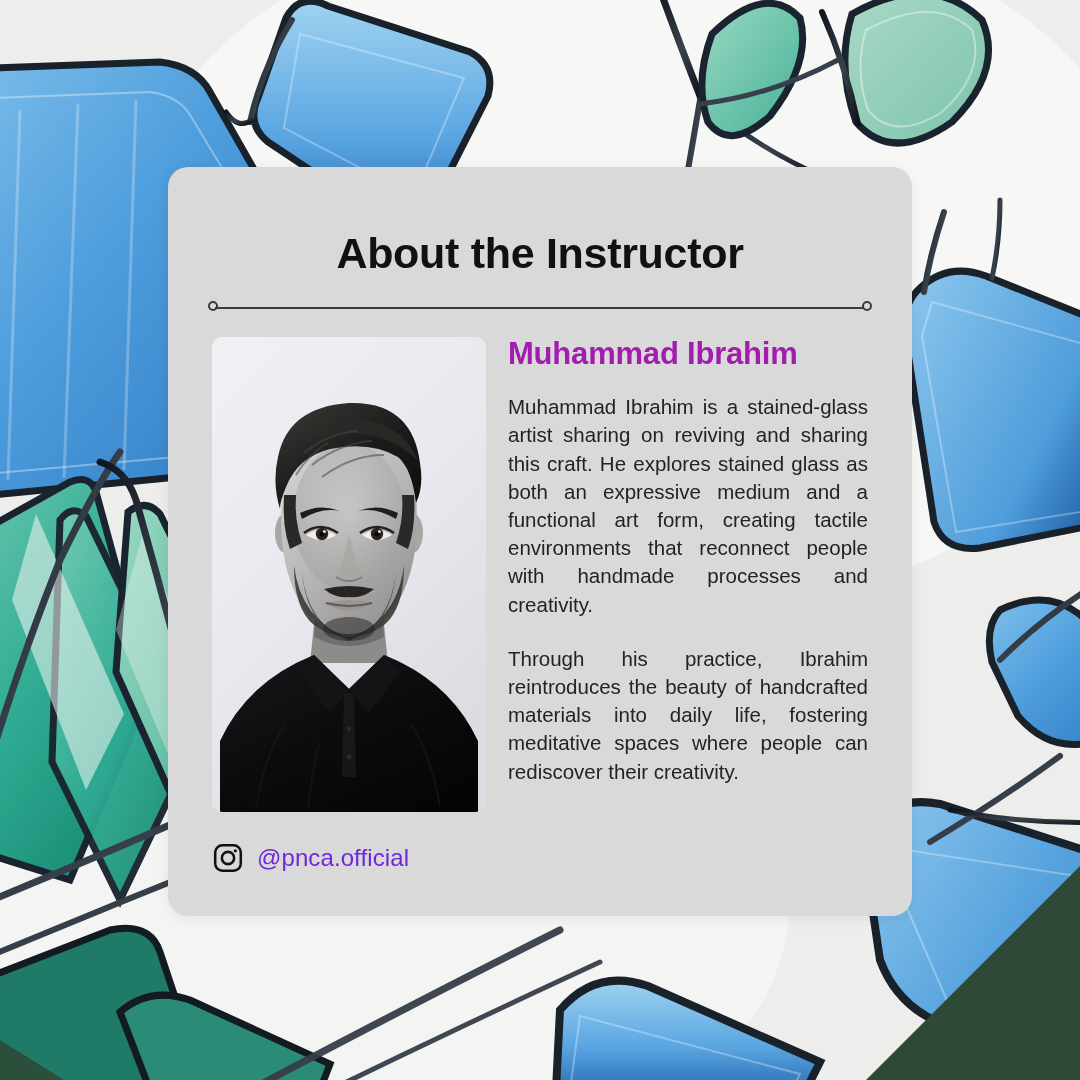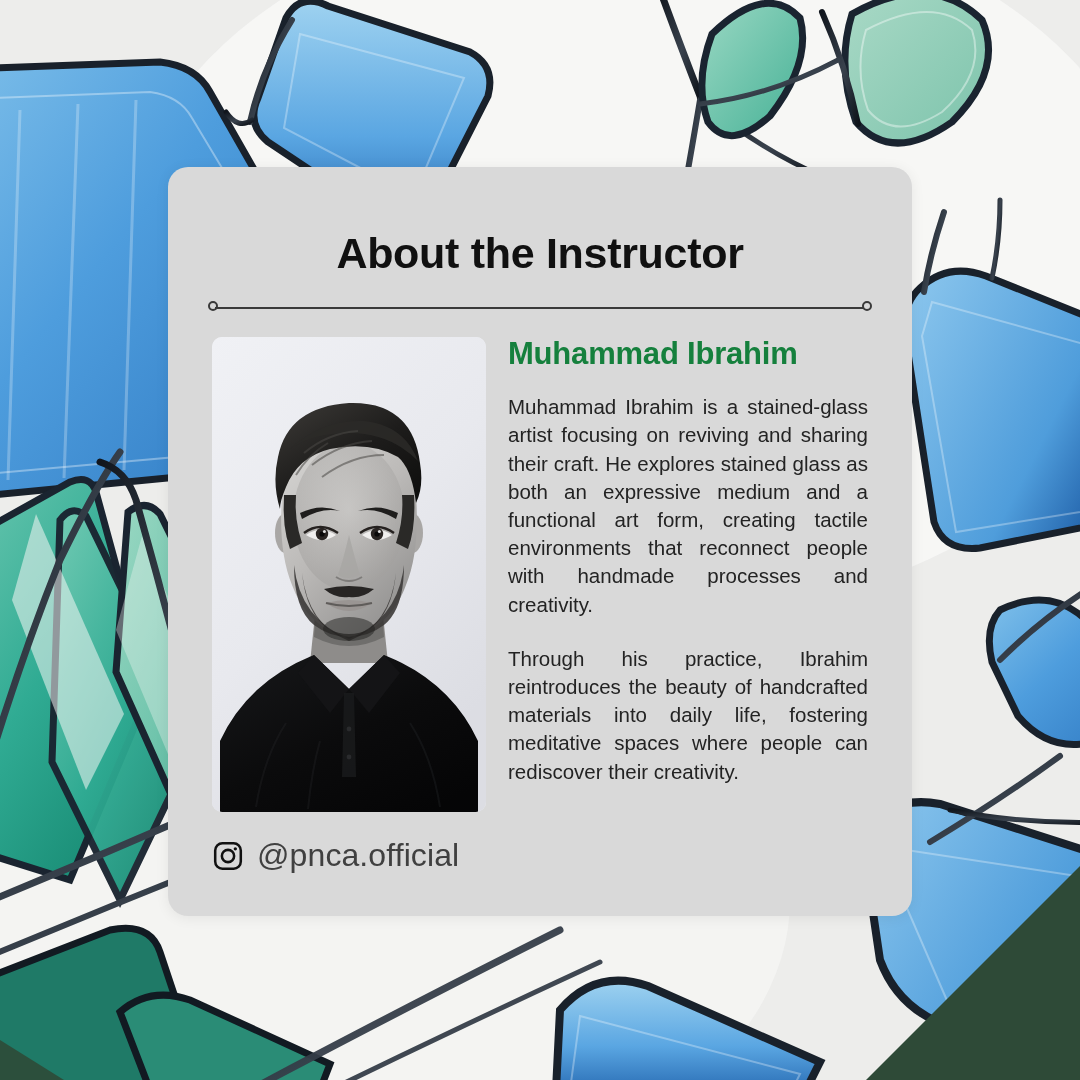--- a/index.html
+++ b/index.html
@@ -107,21 +107,21 @@
   .text-col {
     position: absolute;
     left: 296px;
     top: 0;
     right: 0;
   }
 
   .person-name {
     font-size: 31px;
     font-weight: 700;
-    color: #15803d;
+    color: #a21caf;
     letter-spacing: -0.2px;
     margin: 0 0 22px 0;
     line-height: 1.1;
   }
 
   .bio-p {
     font-size: 20.5px;
     line-height: 28.2px;
     color: #232323;
     text-align: justify;
@@ -136,22 +136,22 @@
   .handle-row {
     position: absolute;
     left: 44px;
     bottom: 42px;
     display: flex;
     align-items: center;
     gap: 13px;
   }
   .ig-icon { width: 32px; height: 32px; display: block; }
   .handle-text {
-    font-size: 32px;
-    color: #404040;
+    font-size: 24px;
+    color: #6d28d9;
     letter-spacing: 0.1px;
   }
 </style>
 </head>
 <body>
 
 <div id="stage">
 
   <div class="bg-base"></div>
 
@@ -428,21 +428,21 @@
 
           <path d="M 114 266 Q 137 260 160 266 Q 137 282 114 266 Z" fill="#9a9593"></path>
           <path d="M 114 266 Q 137 272 160 266" stroke="#5f5c5a" stroke-width="2" fill="none"></path>
 
           <ellipse cx="137" cy="292" rx="26" ry="12" fill="#201f1e" opacity="0.5"></ellipse>
         </svg>
       </div>
 
       <div class="text-col">
         <h2 class="person-name">Muhammad Ibrahim</h2>
-        <p class="bio-p">Muhammad Ibrahim is a stained-glass artist focusing on reviving and sharing their craft. He explores stained glass as both an expressive medium and a functional art form, creating tactile environments that reconnect people with handmade processes and creativity.</p>
+        <p class="bio-p">Muhammad Ibrahim is a stained-glass artist sharing on reviving and sharing this craft. He explores stained glass as both an expressive medium and a functional art form, creating tactile environments that reconnect people with handmade processes and creativity.</p>
         <p class="bio-p">Through his practice, Ibrahim reintroduces the beauty of handcrafted materials into daily life, fostering meditative spaces where people can rediscover their creativity.</p>
       </div>
     </div>
 
     <div class="handle-row">
       <svg class="ig-icon" viewBox="0 0 24 24">
         <rect x="2.4" y="2.4" width="19.2" height="19.2" rx="5.4" ry="5.4" fill="none" stroke="#111111" stroke-width="1.9"></rect>
         <circle cx="12" cy="12" r="4.6" fill="none" stroke="#111111" stroke-width="1.9"></circle>
         <circle cx="17.5" cy="6.6" r="1.25" fill="#111111"></circle>
       </svg>

